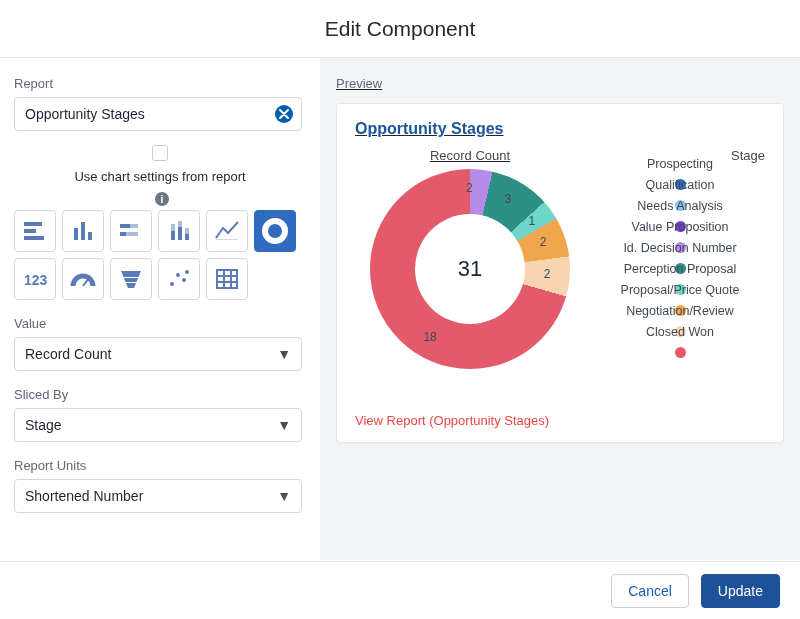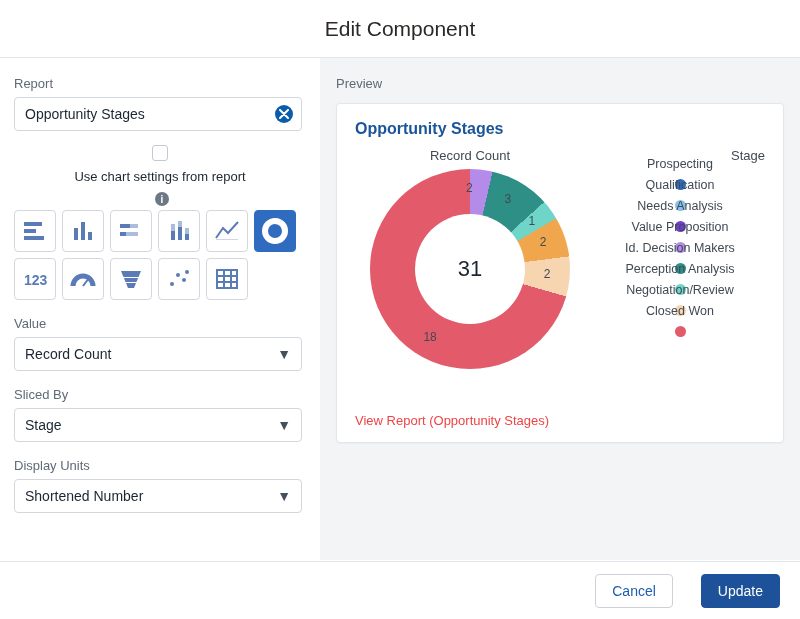--- a/index.html
+++ b/index.html
@@ -86,20 +86,21 @@
     padding: 0 10px;
     display: flex; align-items: center; justify-content: space-between;
     font-size: 14px;
   }
   .select-like .chev { color: #454f5b; }
   
   .preview-panel {
     flex: 1;
     background: #f3f4f6;
     padding: 18px 16px 28px 16px;
+    text-decoration: underline;
   }
   .preview-heading {
     font-size: 13px; color: #5e6a76; margin-bottom: 12px;
   }
   .preview-card {
     background: #fff; border: 1px solid #e3e7ec; border-radius: 4px;
     padding: 16px 18px 12px 18px;
     box-shadow: 0 1px 2px rgba(0,0,0,0.04);
     position: relative;
     height: 340px;
@@ -143,21 +144,21 @@
   .legend li .swatch { width: 11px; height: 11px; border-radius: 50%; flex-shrink: 0; }
   .view-report-link {
     position: absolute; bottom: 14px; left: 18px;
     font-size: 13px; color: #ef4444; text-align: center;
   }
   
   .footer {
     position: absolute; bottom: 0; left: 0; right: 0;
     height: 58px; border-top: 1px solid #e2e6eb;
     display: flex; align-items: center; justify-content: flex-end;
-    padding-right: 20px; gap: 28px;
+    padding-right: 20px; gap: 12px;
     background: #fff;
   }
   .btn {
     height: 34px; padding: 0 16px; border-radius: 4px;
     font-size: 14px; display: flex; align-items: center; justify-content: center;
     cursor: pointer;
   }
   .btn-neutral { background: #fff; border: 1px solid #ccd1d7; color: #1b5eae; }
   .btn-brand { background: #1d5199; border: 1px solid #1d5199; color: #fff; }
 </style>
@@ -275,21 +276,21 @@
       <span>Record Count</span>
       <span class="chev">▼</span>
     </div>
 
     <label class="section-label">Sliced By</label>
     <div class="select-like">
       <span>Stage</span>
       <span class="chev">▼</span>
     </div>
 
-    <label class="section-label">Display Units</label>
+    <label class="section-label">Report Units</label>
     <div class="select-like">
       <span>Shortened Number</span>
       <span class="chev">▼</span>
     </div>
   </div>
 
   <div class="preview-panel">
     <div class="preview-heading">Preview</div>
     <div class="preview-card">
       <h2>Opportunity Stages</h2>
@@ -321,26 +322,30 @@
               </li>
               <li>
                 <span>Needs Analysis</span>
                 <span class="swatch" style="background: rgb(110, 63, 200);"></span>
               </li>
               <li>
                 <span>Value Proposition</span>
                 <span class="swatch" style="background: rgb(180, 139, 233);"></span>
               </li>
               <li>
-                <span>Id. Decision Makers</span>
+                <span>Id. Decision Number</span>
                 <span class="swatch" style="background: rgb(45, 143, 134);"></span>
               </li>
               <li>
-                <span>Perception Analysis</span>
+                <span>Perception Proposal</span>
                 <span class="swatch" style="background: rgb(111, 213, 201);"></span>
+              </li>
+              <li>
+                <span>Proposal/Price Quote</span>
+                <span class="swatch" style="background: rgb(240, 166, 76);"></span>
               </li>
               <li>
                 <span>Negotiation/Review</span>
                 <span class="swatch" style="background: rgb(246, 213, 176);"></span>
               </li>
               <li>
                 <span>Closed Won</span>
                 <span class="swatch" style="background: rgb(227, 90, 107);"></span>
               </li>
             </ul>

